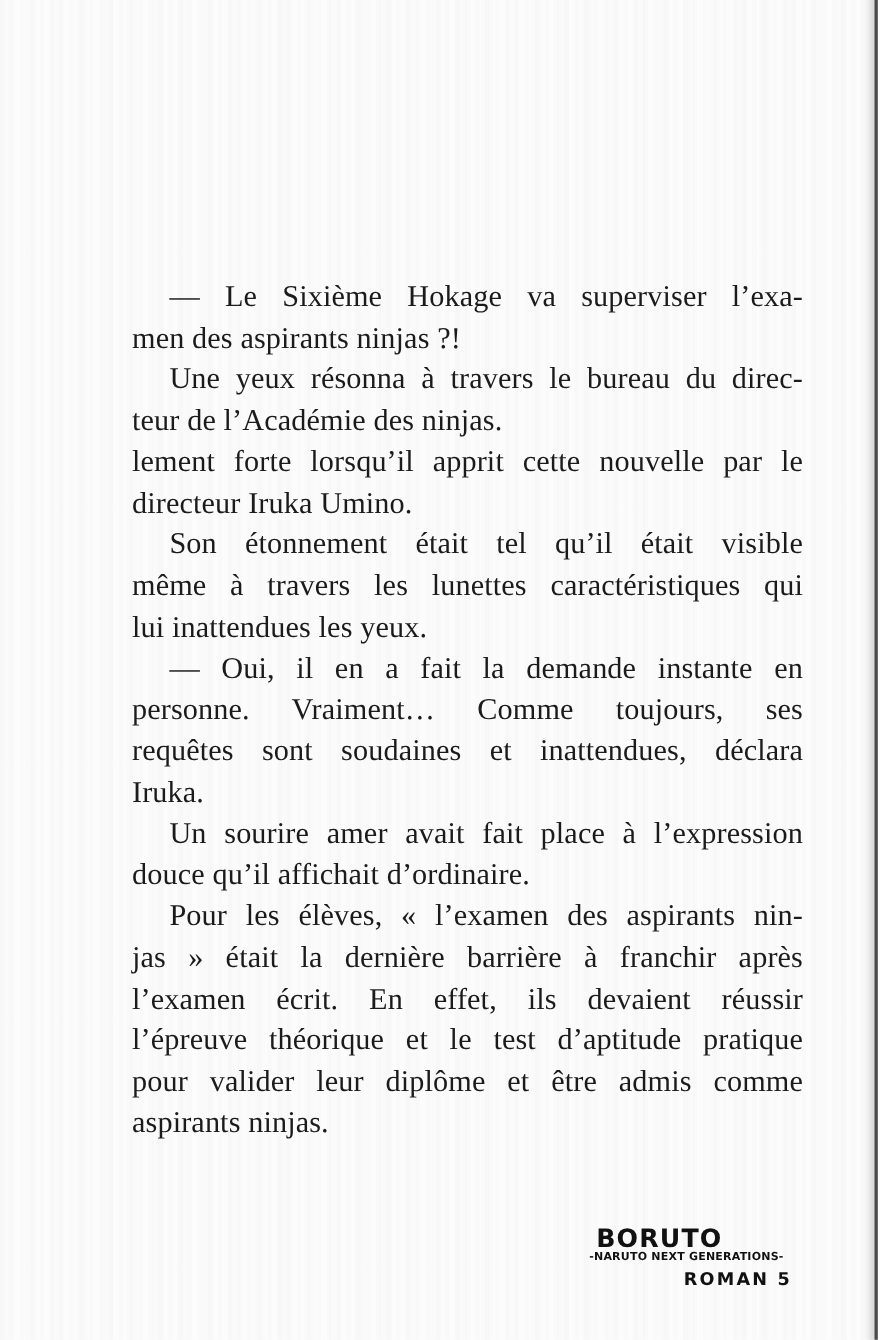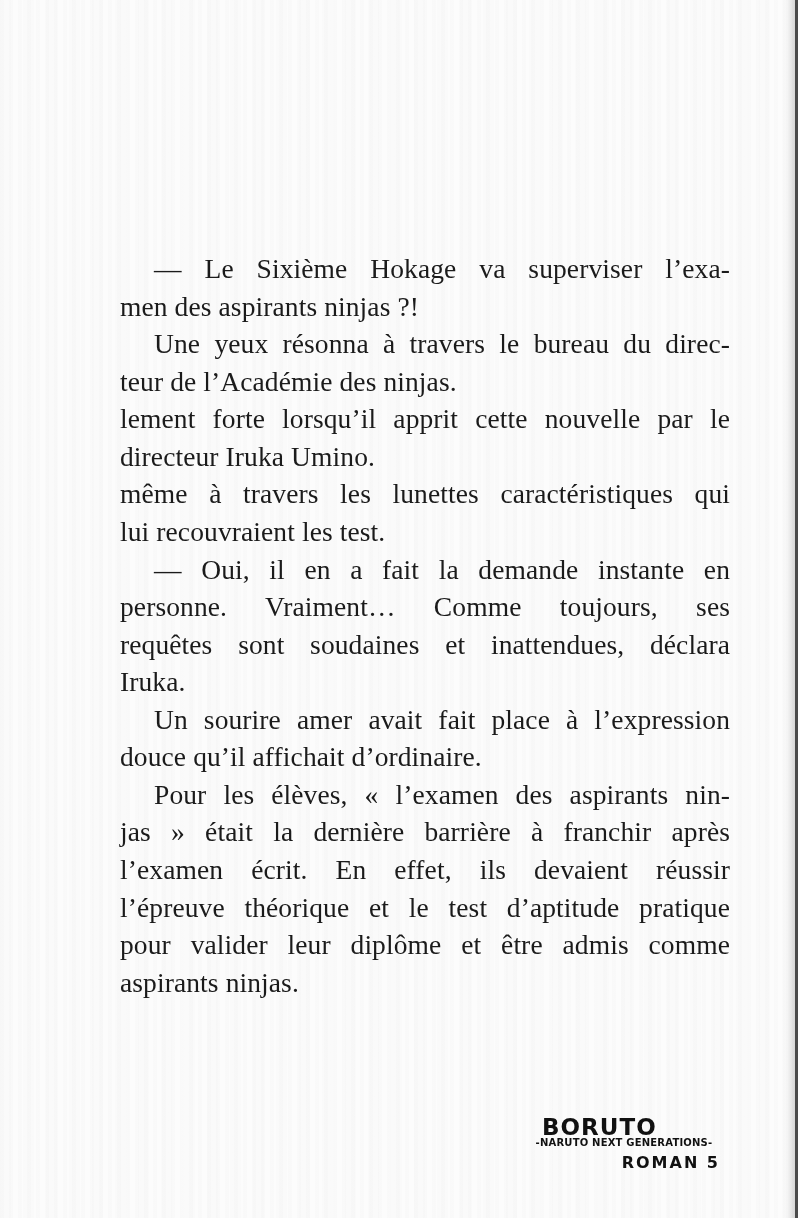--- a/index.html
+++ b/index.html
@@ -72,22 +72,23 @@
 
 <div class="page-texture"></div>
 
 <div class="body-text" id="body-text" style="color: rgb(27, 27, 27);">
     <div class="line indent">— Le Sixième Hokage va superviser l’exa-</div>
     <div class="line end">men des aspirants ninjas ?!</div>
     <div class="line indent">Une yeux résonna à travers le bureau du direc-</div>
     <div class="line end">teur de l’Académie des ninjas.</div>
     <div class="line">lement forte lorsqu’il apprit cette nouvelle par le</div>
     <div class="line end">directeur Iruka Umino.</div>
+    <div class="line indent">Son étonnement était tel qu’il était visible</div>
     <div class="line">même à travers les lunettes caractéristiques qui</div>
-    <div class="line end">lui recouvraient les test.</div>
+    <div class="line end">lui inattendues les yeux.</div>
     <div class="line indent">— Oui, il en a fait la demande instante en</div>
     <div class="line">personne. Vraiment… Comme toujours, ses</div>
     <div class="line">requêtes sont soudaines et inattendues, déclara</div>
     <div class="line end">Iruka.</div>
     <div class="line indent">Un sourire amer avait fait place à l’expression</div>
     <div class="line end">douce qu’il affichait d’ordinaire.</div>
     <div class="line indent">Pour les élèves, « l’examen des aspirants nin-</div>
     <div class="line">jas » était la dernière barrière à franchir après</div>
     <div class="line">l’examen écrit. En effet, ils devaient réussir</div>
     <div class="line">l’épreuve théorique et le test d’aptitude pratique</div>

